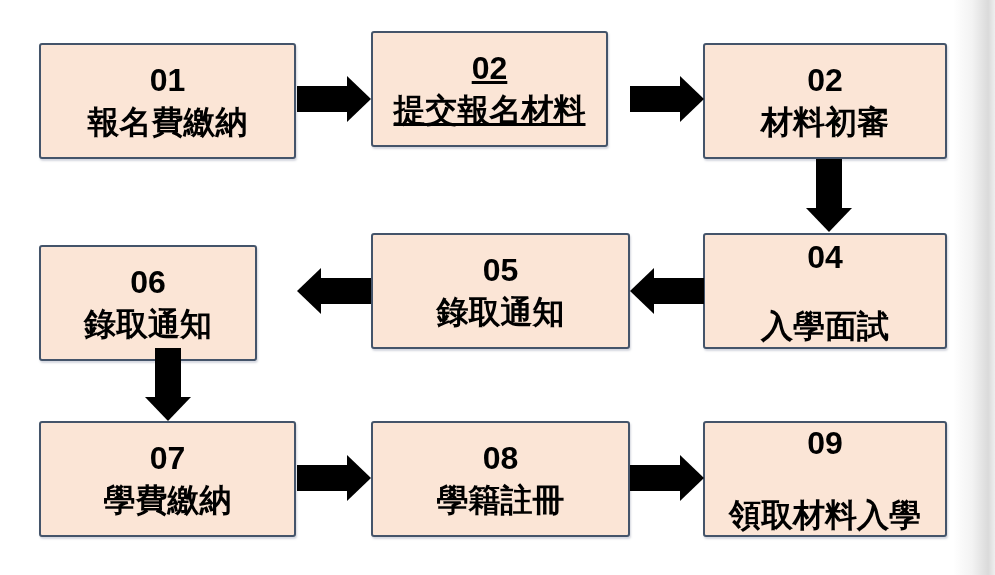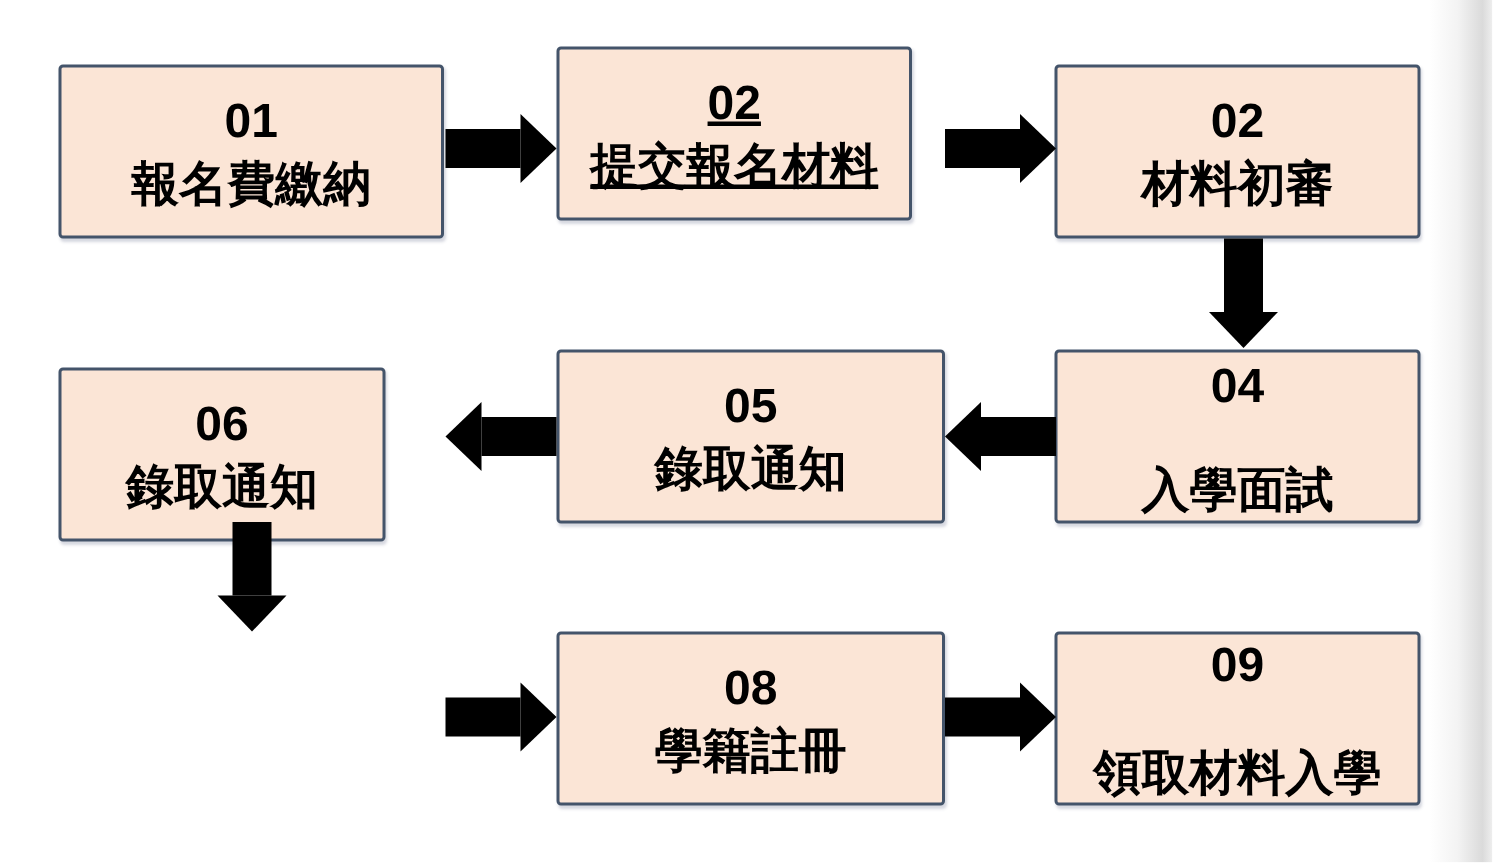--- a/index.html
+++ b/index.html
@@ -115,20 +115,24 @@
     <div class="label">入學面試</div>
   </div>
   <div class="box pos-5">
     <div class="num">05</div>
     <div class="label">錄取通知</div>
   </div>
   <div class="box pos-6">
     <div class="num">06</div>
     <div class="label">錄取通知</div>
   </div>
+  <div class="box pos-7">
+    <div class="num">07</div>
+    <div class="label">學費繳納</div>
+  </div>
   <div class="box pos-8">
     <div class="num">08</div>
     <div class="label">學籍註冊</div>
   </div>
   <div class="box pos-9">
     <div class="num">09</div>
     <div class="label">領取材料入學</div>
   </div>
 
   <div class="arrow right" style="left:297px; top:76px;">

